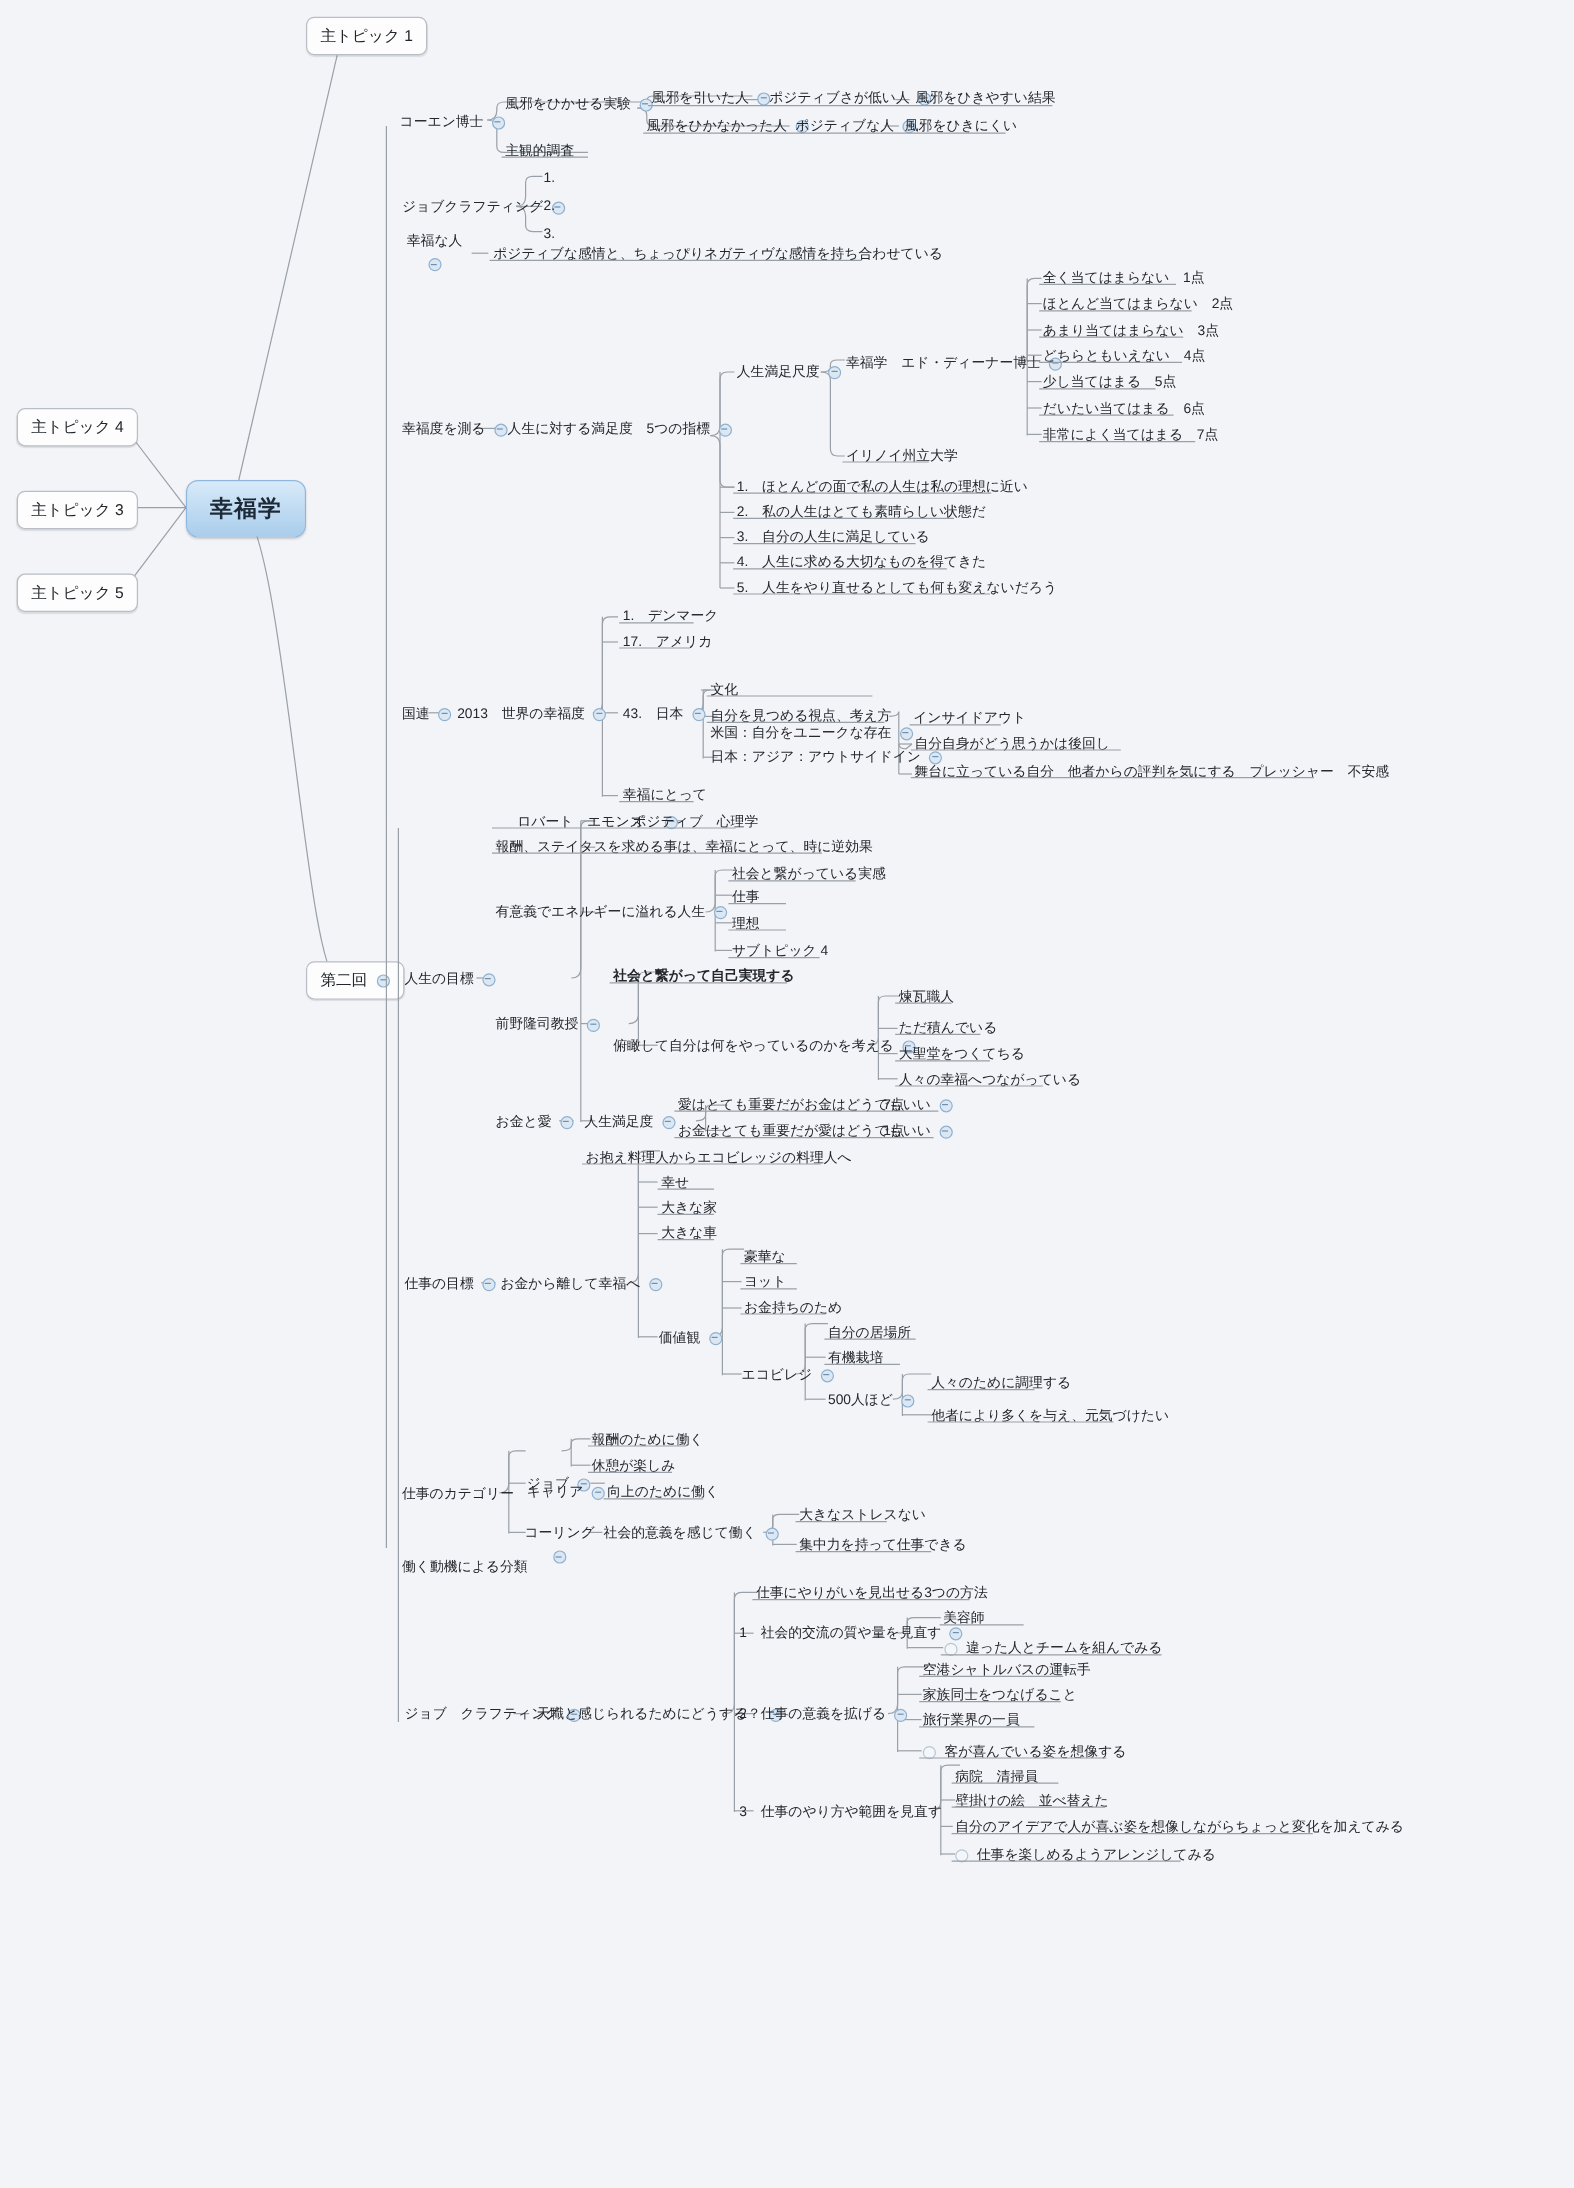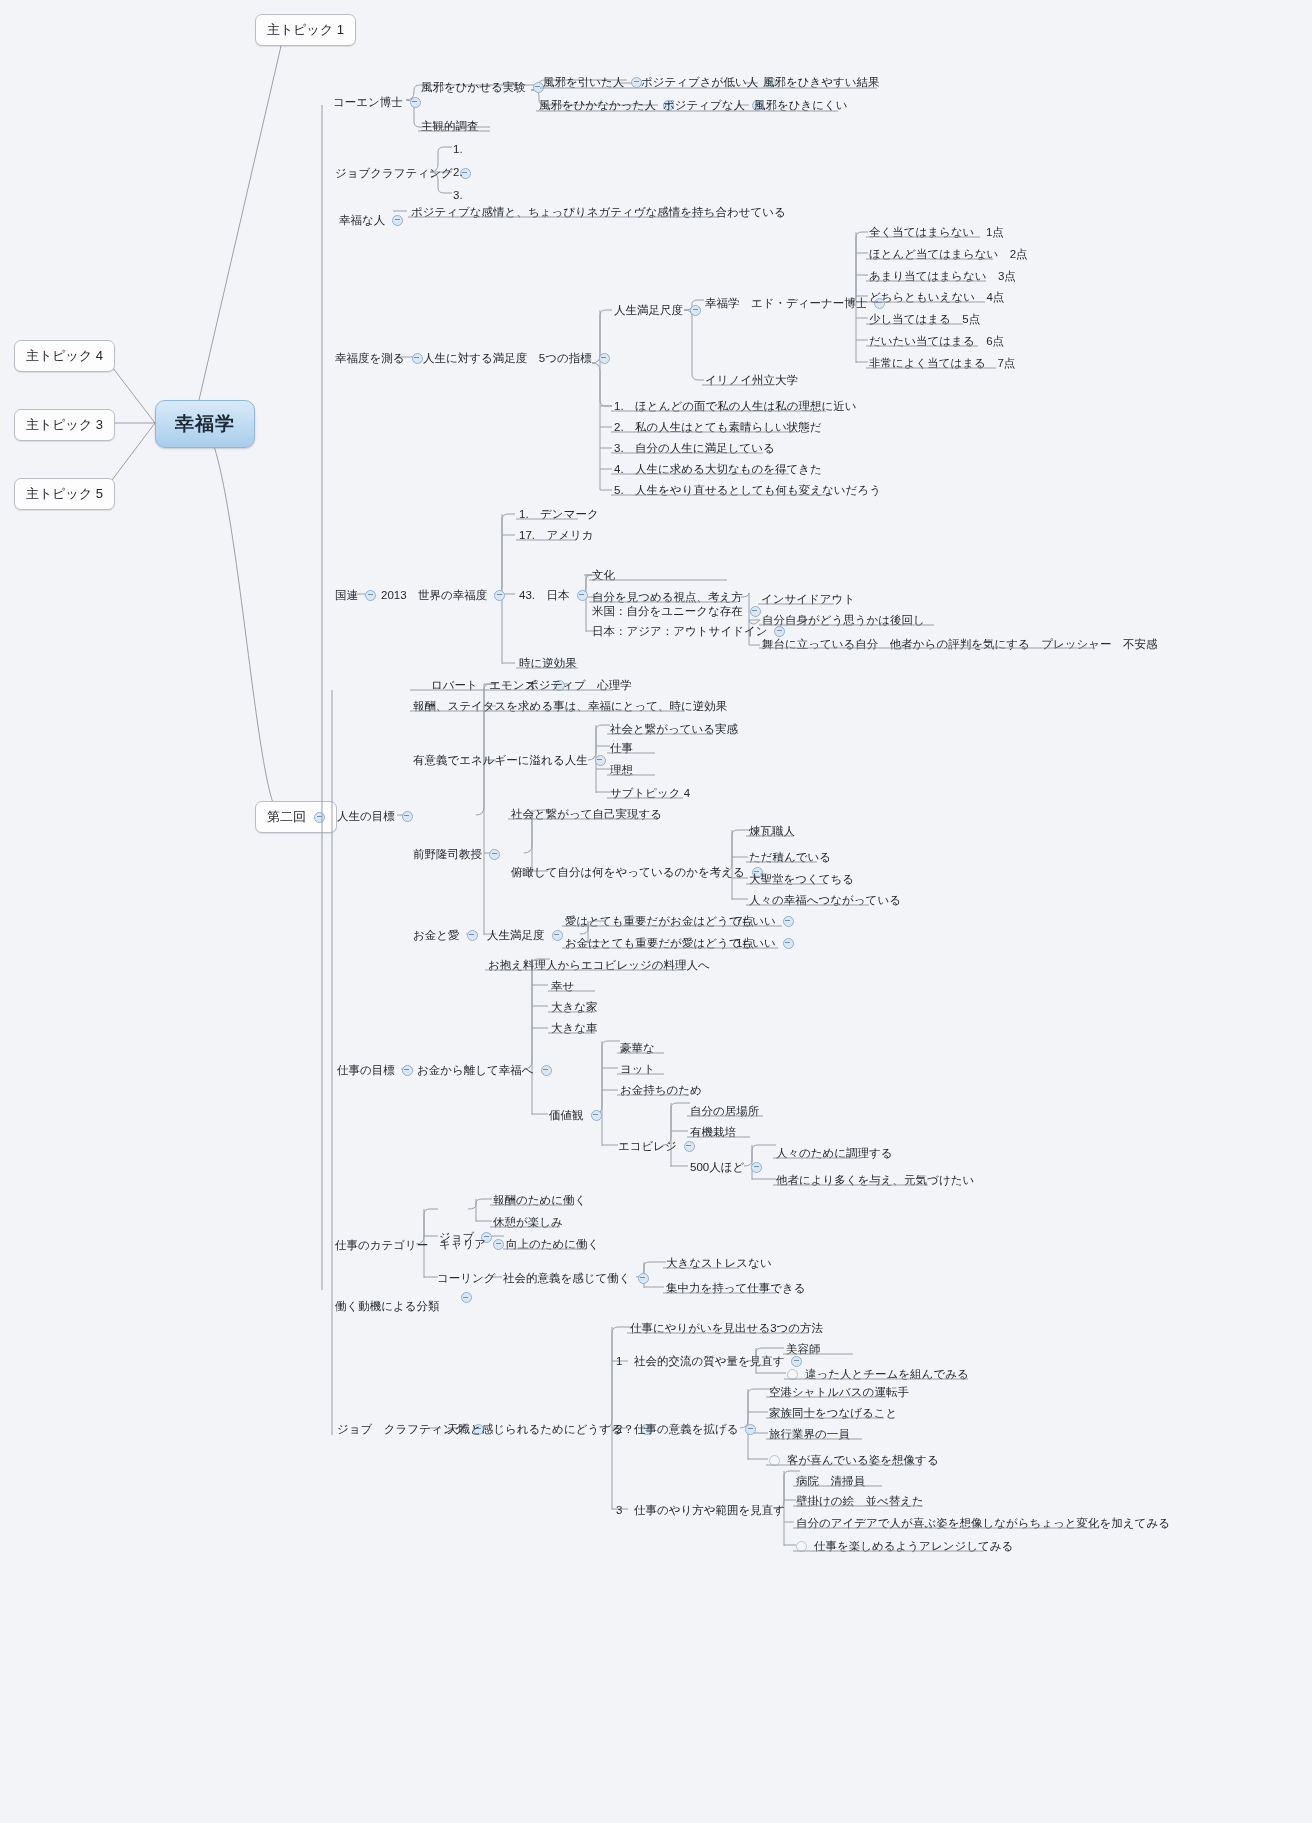--- a/index.html
+++ b/index.html
@@ -175,21 +175,21 @@
   <div class="node" style="left:450px;top:141px;">
     <span class="txt seq">1.</span>
   </div>
   <div class="node" style="left:450px;top:164px;">
     <span class="txt seq">2.</span>
   </div>
   <div class="node" style="left:450px;top:187px;">
     <span class="txt seq">3.</span>
   </div>
 
-  <div class="node" style="left:336px;top:212px;">
+  <div class="node" style="left:336px;top:193px;flex-direction:column;">
     <span class="txt">幸福な人</span>
     <span class="tgl"></span>
   </div>
   <div class="node" style="left:408px;top:204px;">
     <span class="txt">ポジティブな感情と、ちょっぴりネガティヴな感情を持ち合わせている</span>
   </div>
 
   <svg class="links" viewBox="0 0 1312 1823">
     <g fill="none" stroke="#9aa0a8" stroke-width="1">
       <path d="M396,357 L418,357"></path>
@@ -306,21 +306,21 @@
     <span class="txt">1.　デンマーク</span>
   </div>
   <div class="node" style="left:516px;top:527px;">
     <span class="txt">17.　アメリカ</span>
   </div>
   <div class="node" style="left:516px;top:587px;">
     <span class="txt">43.　日本</span>
     <span class="tgl"></span>
   </div>
   <div class="node" style="left:516px;top:655px;">
-    <span class="txt">時に逆効果</span>
+    <span class="txt">幸福にとって</span>
   </div>
   <div class="node" style="left:589px;top:567px;">
     <span class="txt">文化</span>
   </div>
 
   <div class="node" style="left:589px;top:568px;opacity:0;"></div>
 
   <div class="node" style="left:589px;top:589px;">
     <span class="txt">自分を見つめる視点、考え方</span>
   </div>
@@ -403,21 +403,21 @@
   <div class="node" style="left:607px;top:762px;">
     <span class="txt">理想</span>
   </div>
   <div class="node" style="left:607px;top:785px;">
     <span class="txt">サブトピック 4</span>
   </div>
   <div class="node" style="left:410px;top:846px;">
     <span class="txt">前野隆司教授</span>
     <span class="tgl"></span>
   </div>
-  <div class="node" style="left:508px;top:806px;">
+  <div class="node" style="left:508px;top:806px;font-weight:bold;">
     <span class="txt">社会と繋がって自己実現する</span>
   </div>
   <div class="node" style="left:508px;top:864px;">
     <span class="txt">俯瞰して自分は何をやっているのかを考える</span>
     <span class="tgl"></span>
   </div>
   <div class="node" style="left:746px;top:823px;">
     <span class="txt">煉瓦職人</span>
   </div>
   <div class="node" style="left:746px;top:849px;">

